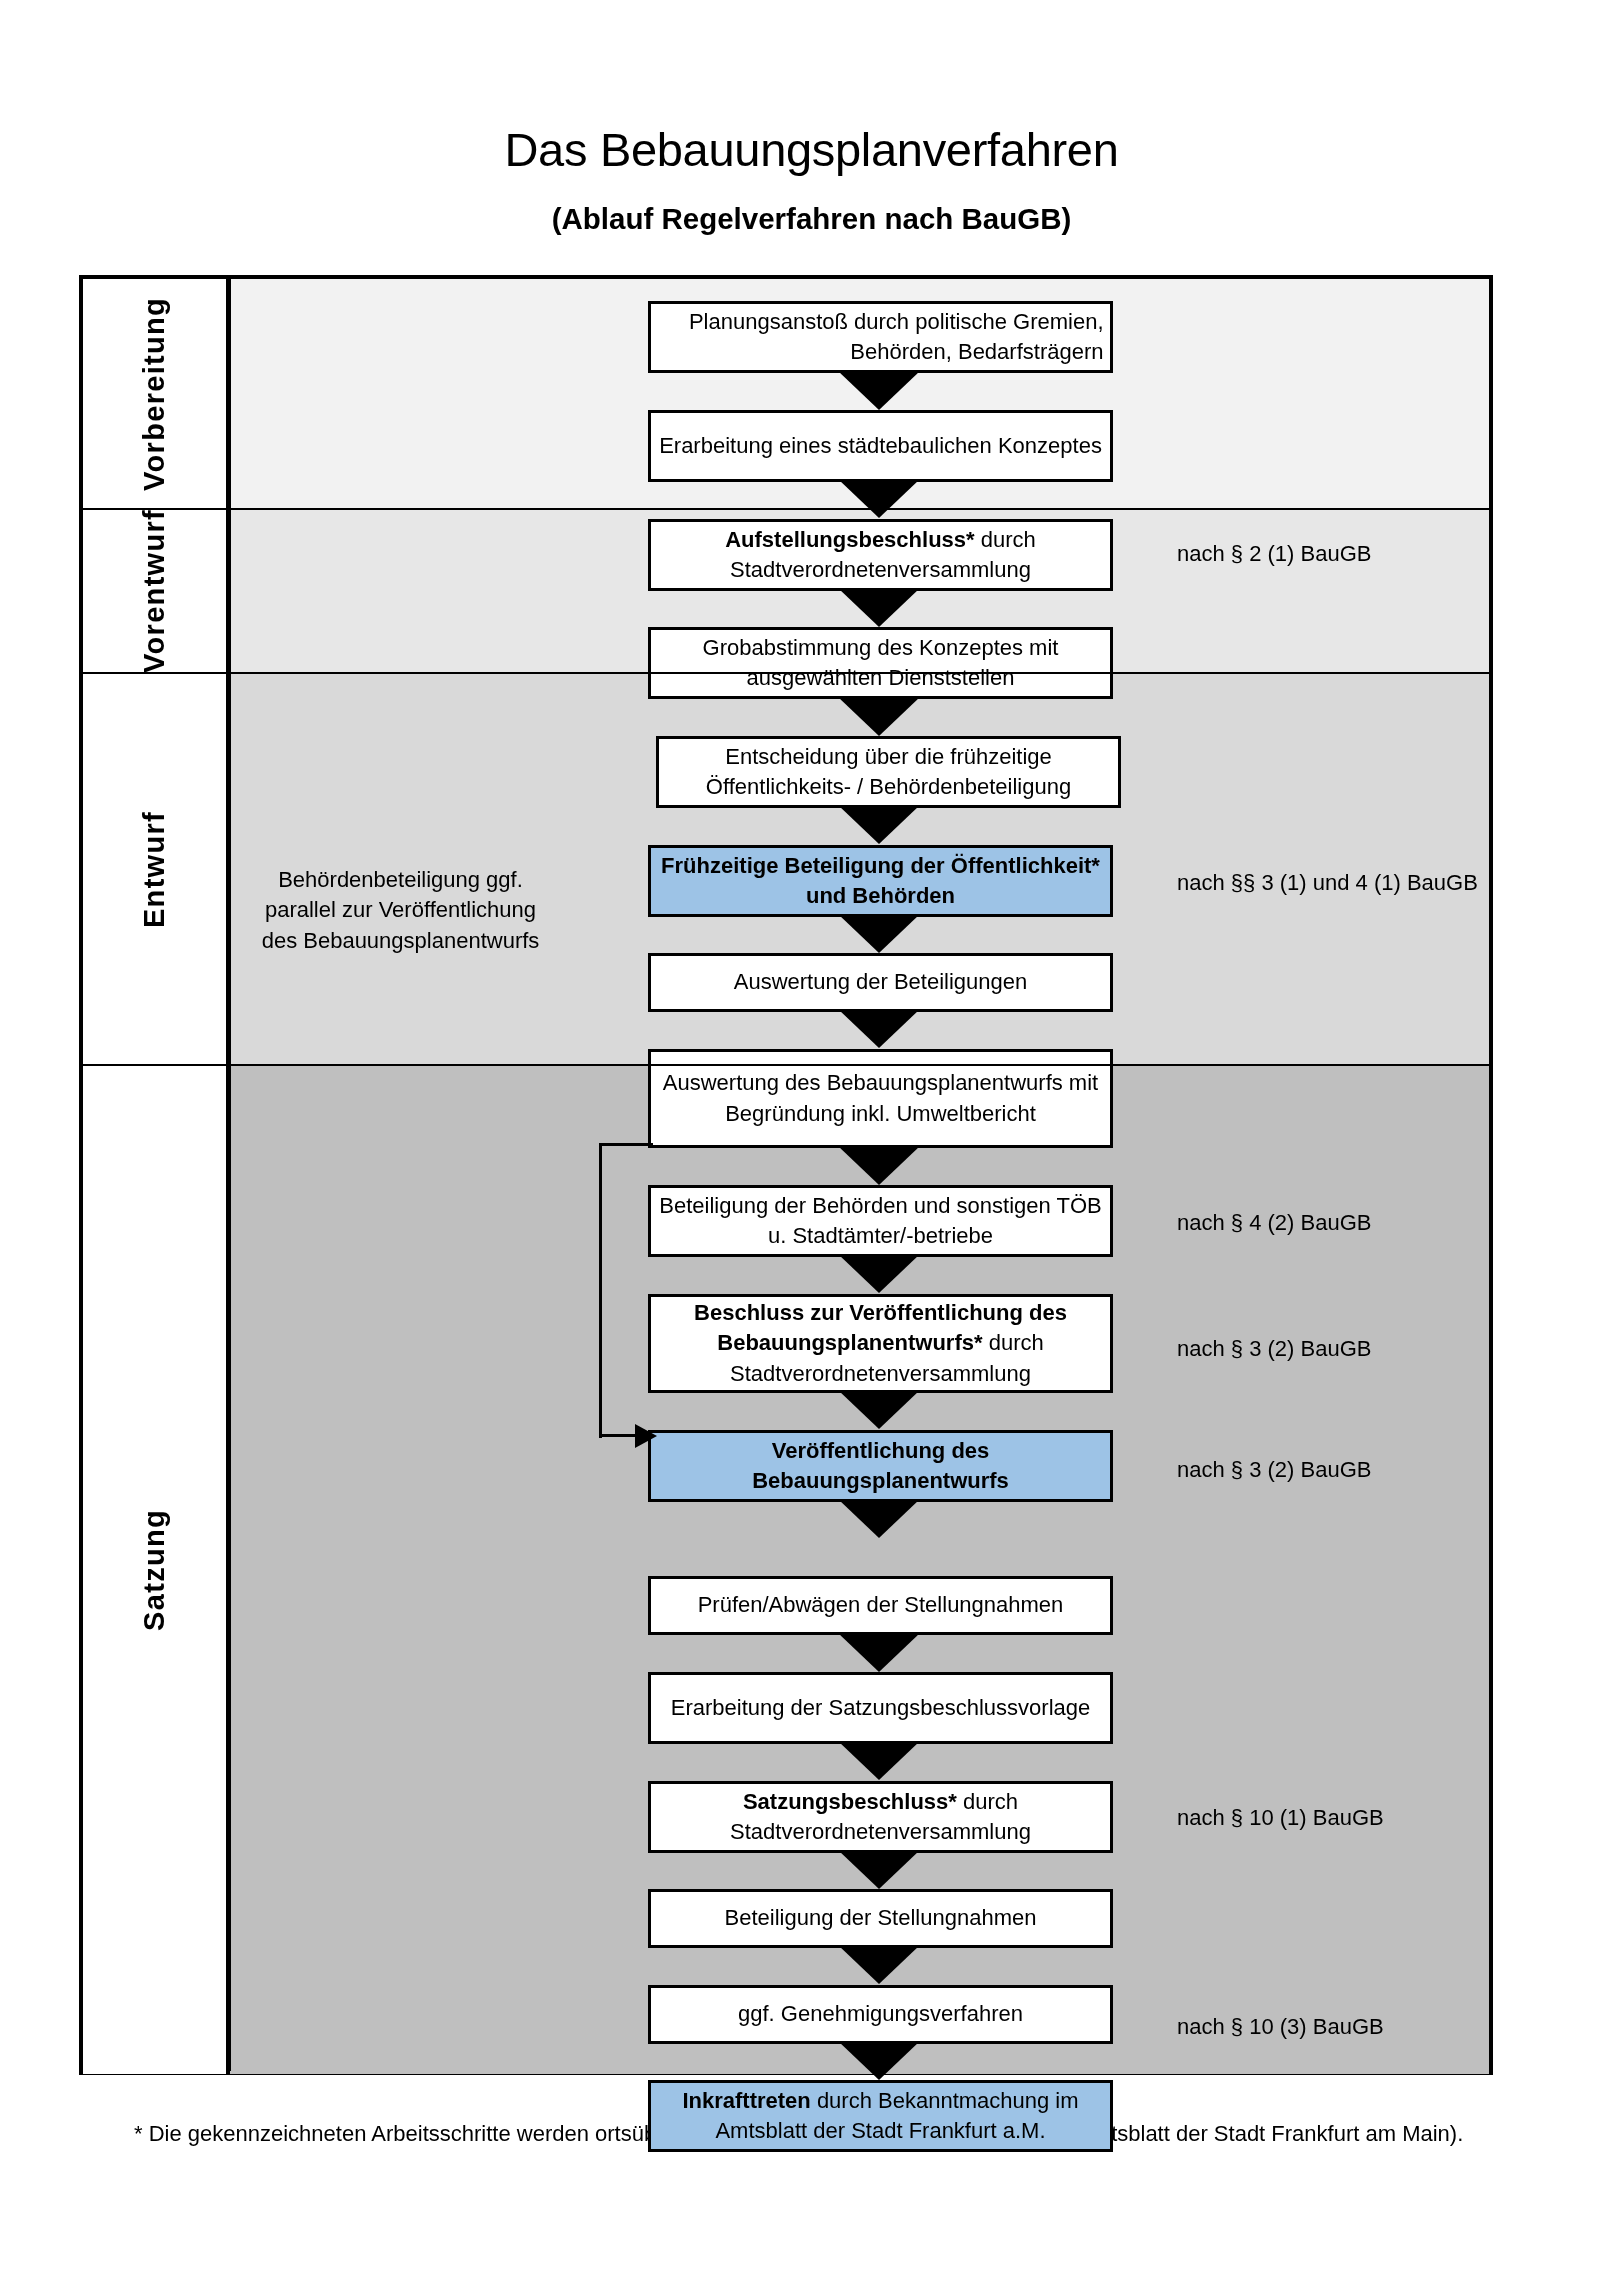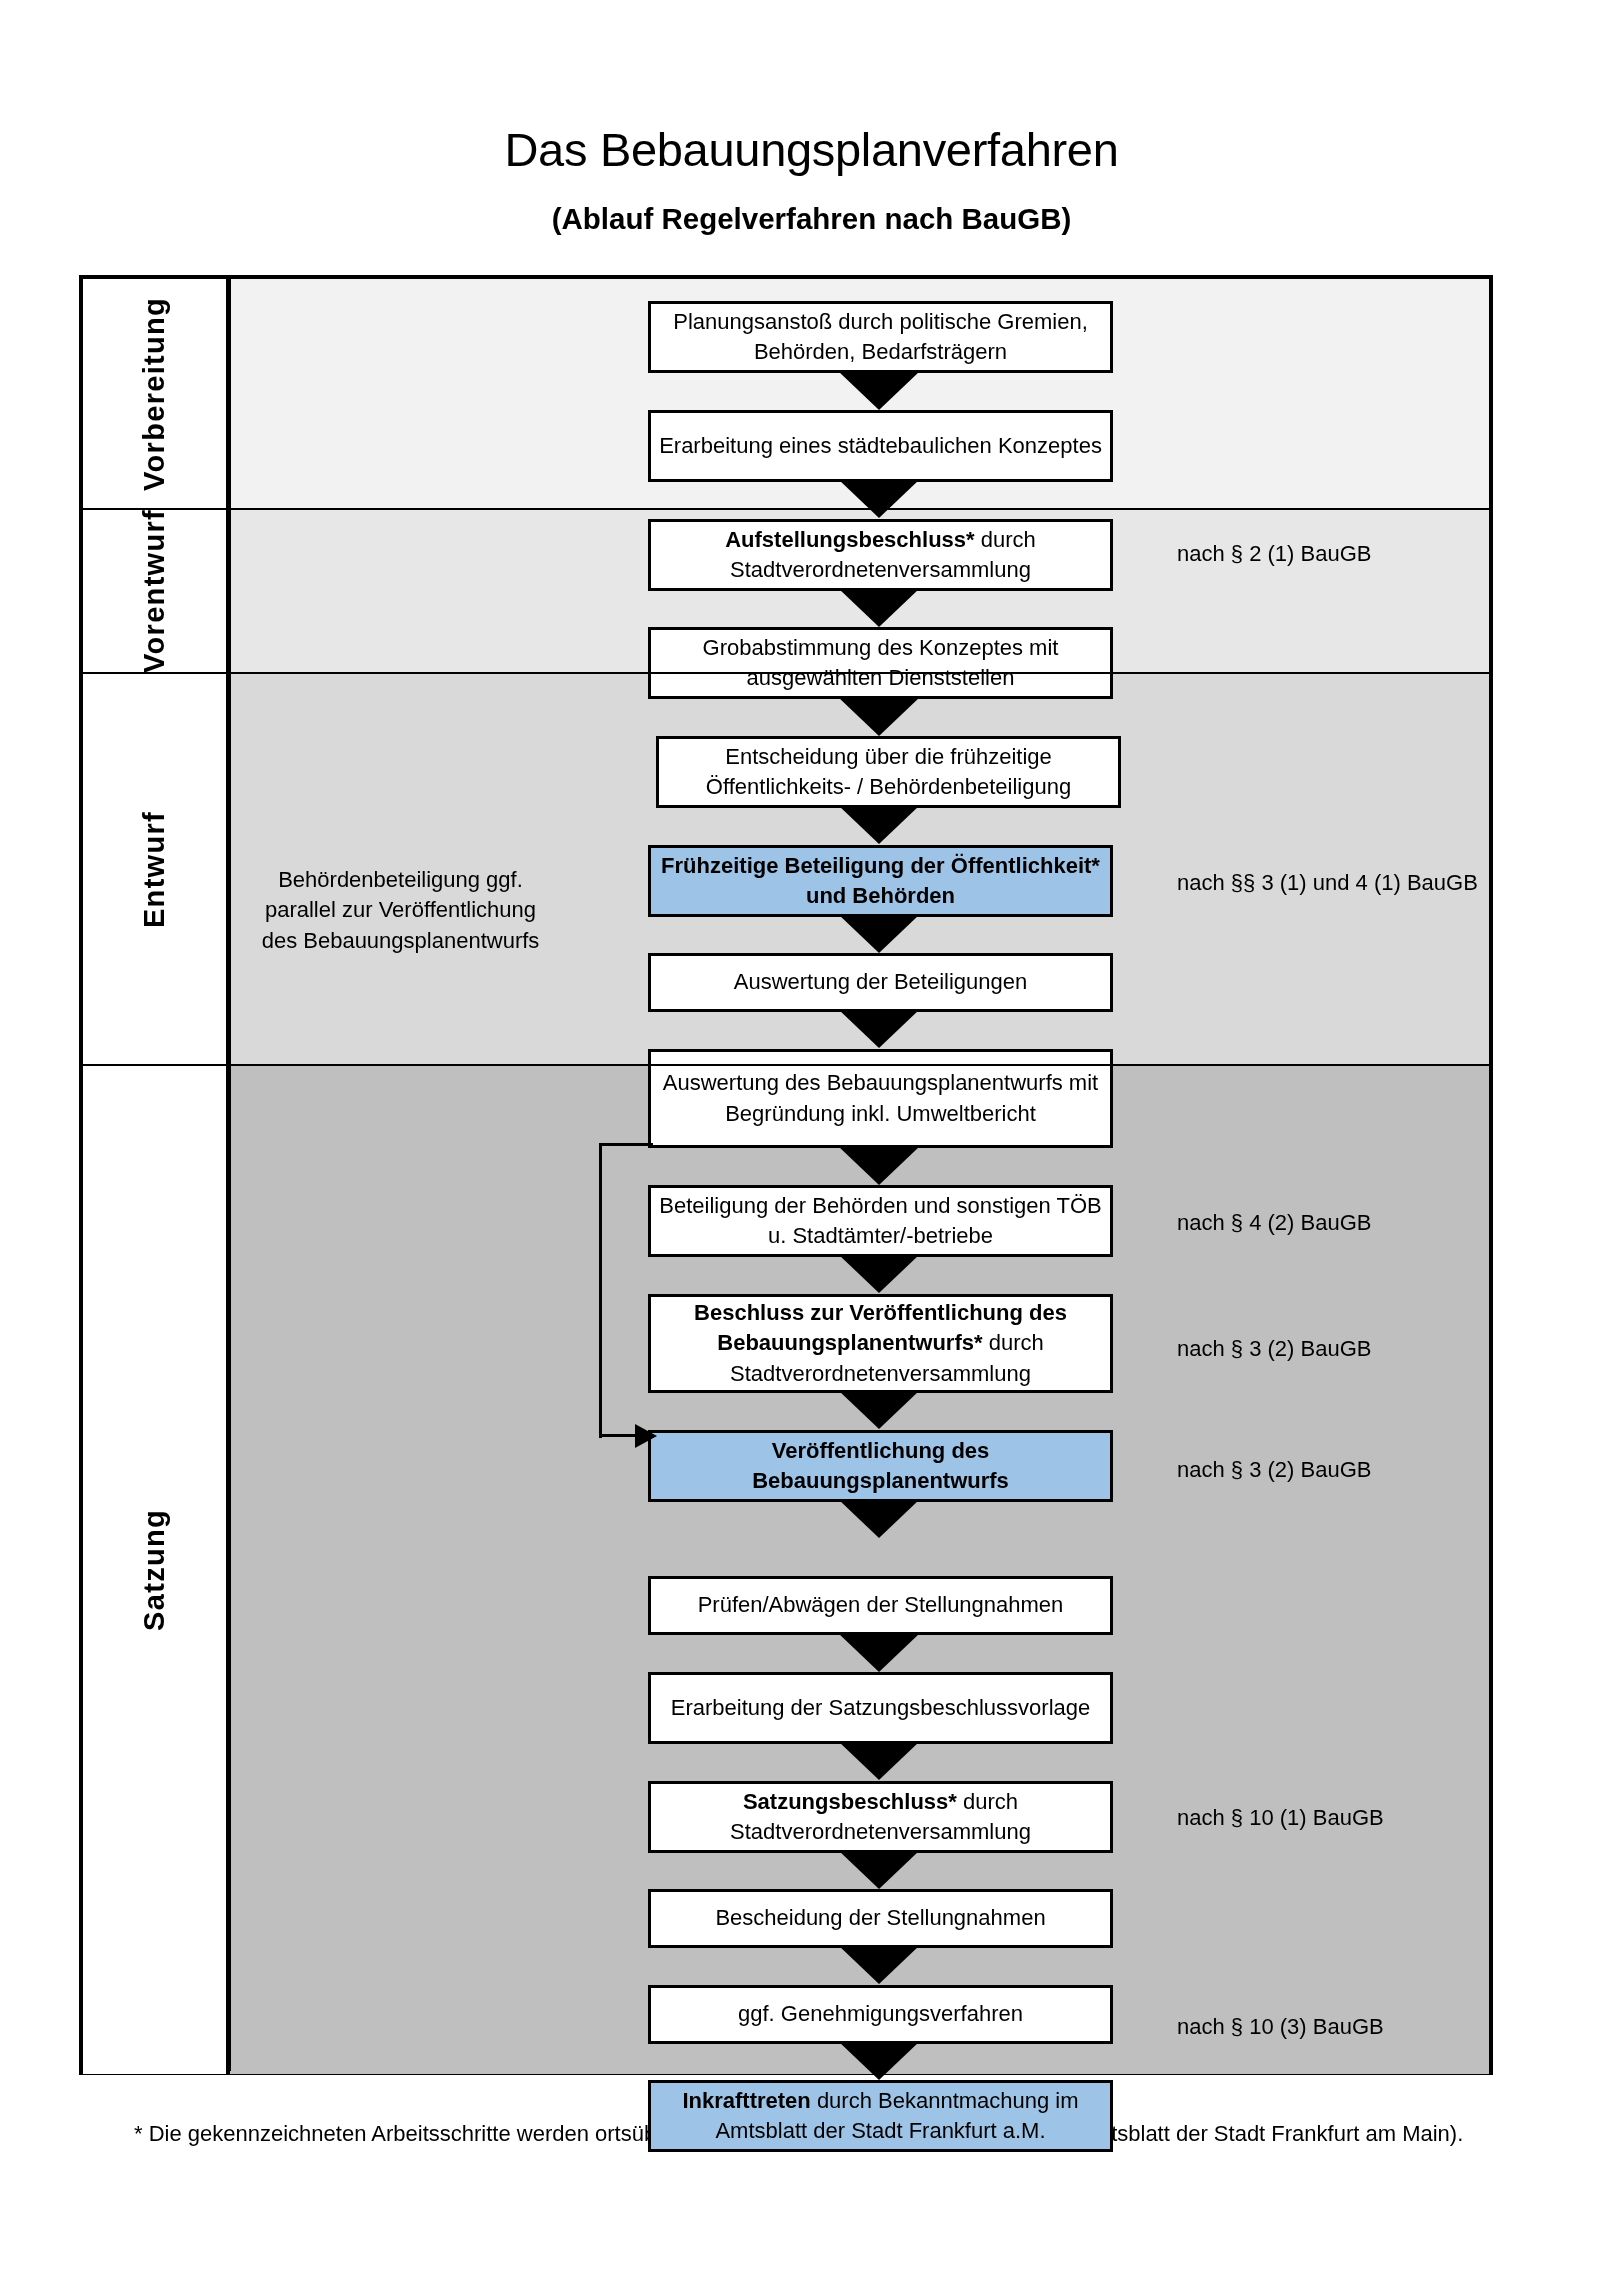--- a/index.html
+++ b/index.html
@@ -243,21 +243,21 @@
 
   <div id="feedback-connector">
     <div class="fb-seg" id="fb-top"></div>
     <div class="fb-seg" id="fb-left"></div>
     <div class="fb-seg" id="fb-bottom"></div>
     <div id="fb-head"></div>
   </div>
 
   <div id="entwurf-side-note" style="top:550px;">Behördenbeteiligung ggf. parallel zur Veröffentlichung des Bebauungsplanentwurfs</div>
 
-  <div class="flow-box" style="top:22px; height:72px;">
+  <div class="flow-box" style="top:22px; height:72px;text-align:right;">
     <span>Planungsanstoß durch politische Gremien, Behörden, Bedarfsträgern</span>
   </div>
   <div class="flow-arrow" style="top:92px;"></div>
 
   <div class="flow-box" style="top:131px; height:72px;text-align:right;">
     <span>Erarbeitung eines städtebaulichen Konzeptes</span>
   </div>
   <div class="flow-arrow" style="top:200px;"></div>
 
   <div class="flow-box" style="top:240px; height:72px;">
@@ -314,21 +314,21 @@
     <span>Erarbeitung der Satzungsbeschlussvorlage</span>
   </div>
   <div class="flow-arrow" style="top:1462px;"></div>
 
   <div class="flow-box" style="top:1502px; height:72px;">
     <span><b>Satzungsbeschluss*</b><span> durch Stadtverordnetenversammlung</span></span>
   </div>
   <div class="flow-arrow" style="top:1571px;"></div>
 
   <div class="flow-box" style="top:1610px; height:59px;">
-    <span>Bescheidung der Stellungnahmen</span>
+    <span>Beteiligung der Stellungnahmen</span>
   </div>
   <div class="flow-arrow" style="top:1666px;"></div>
 
   <div class="flow-box" style="top:1706px; height:59px;">
     <span>ggf. Genehmigungsverfahren</span>
   </div>
   <div class="flow-arrow" style="top:1762px;"></div>
 
   <div class="flow-box highlight" style="top:1801px; height:72px;">
     <span><b>Inkrafttreten</b><span> durch Bekanntmachung im Amtsblatt der Stadt Frankfurt a.M.</span></span>

